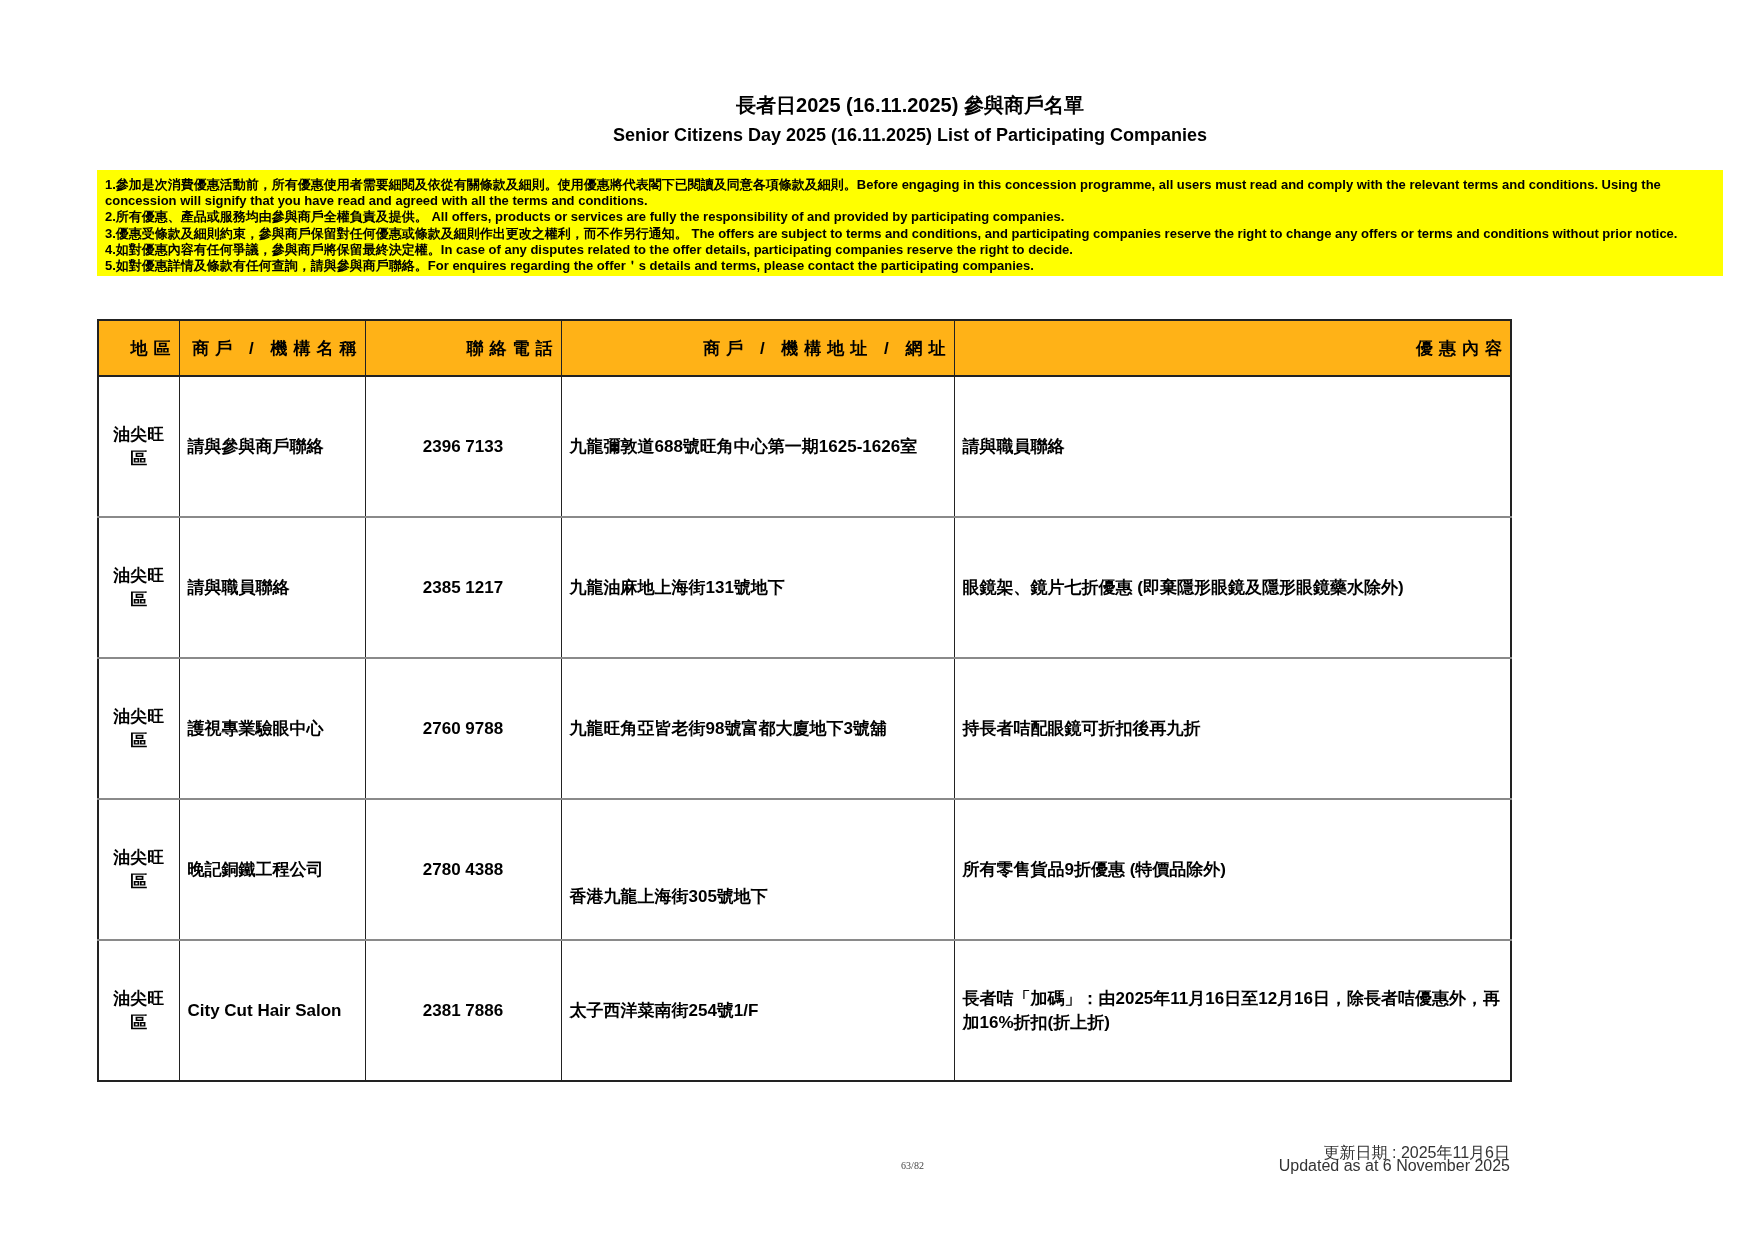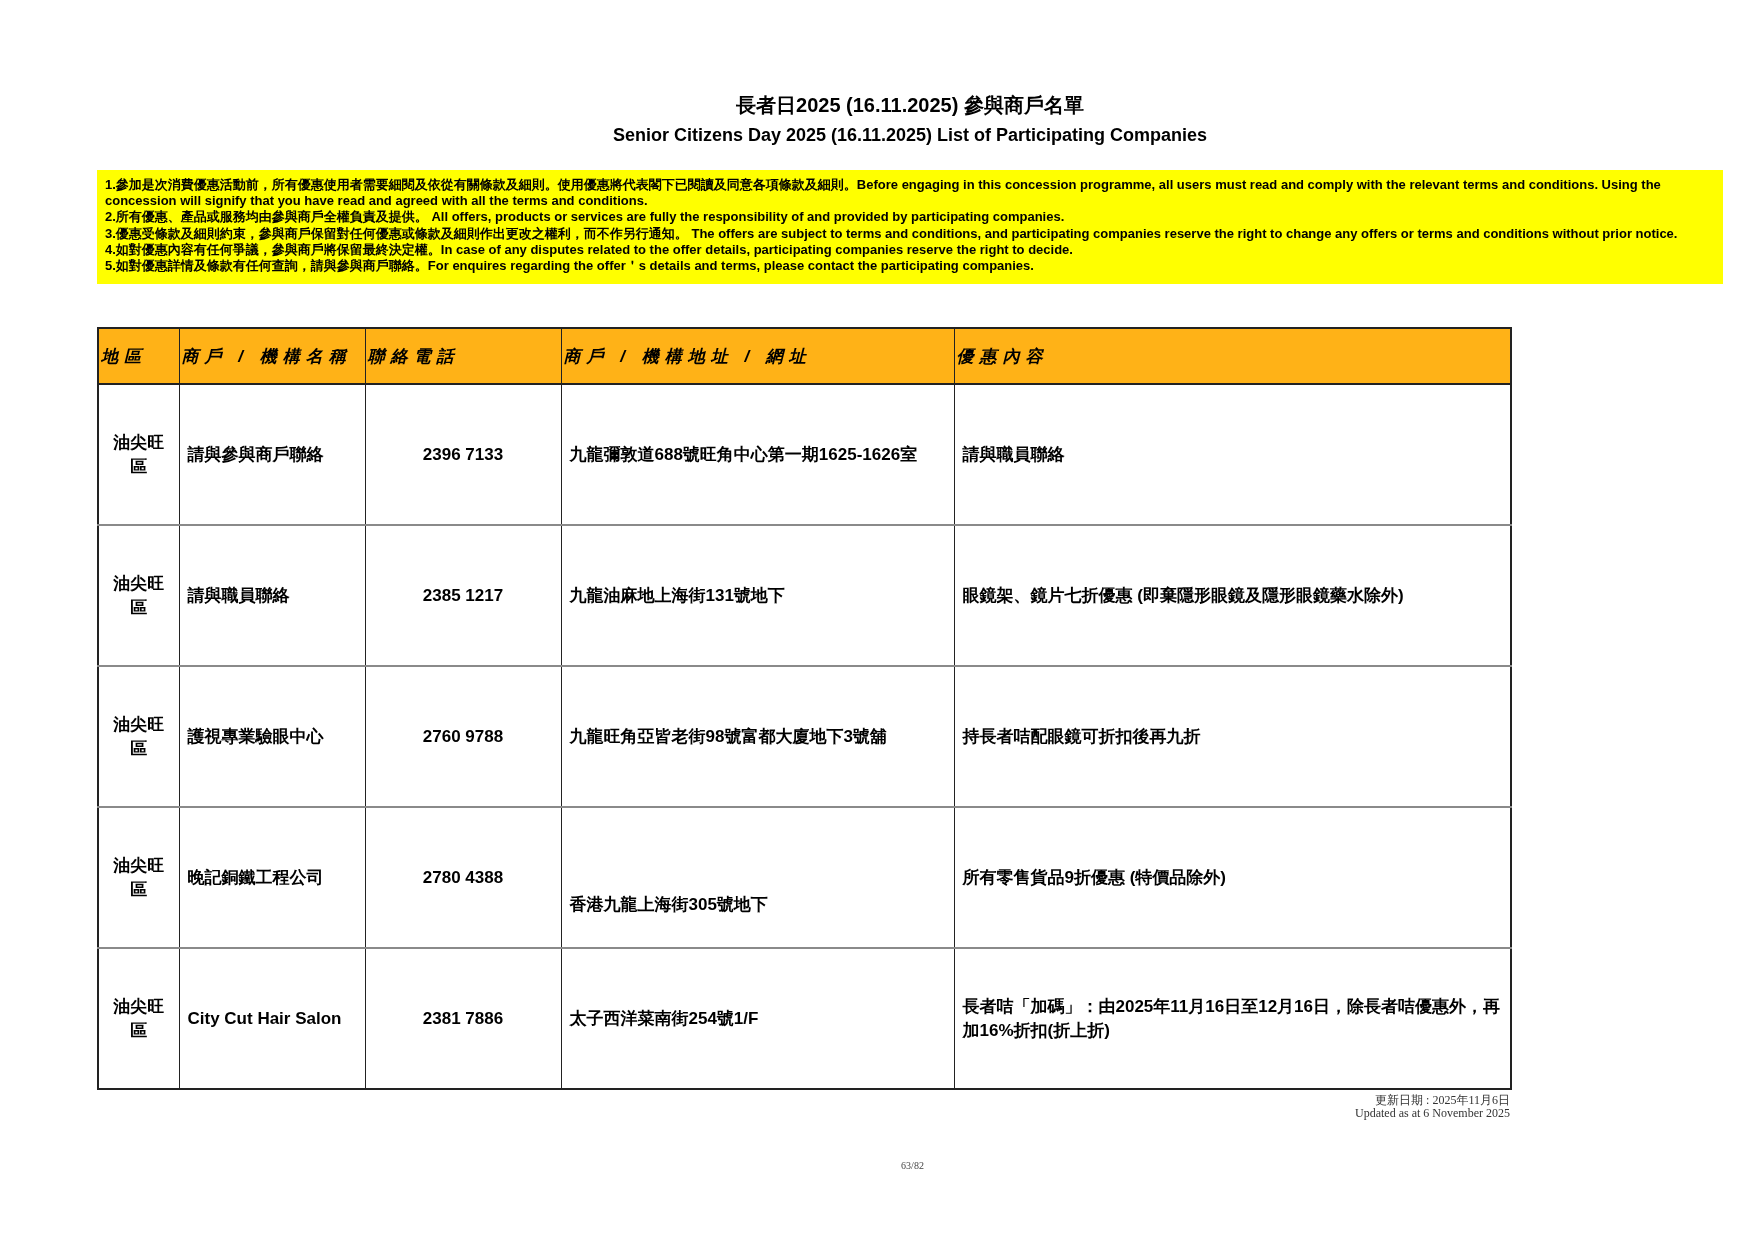--- a/index.html
+++ b/index.html
@@ -31,46 +31,45 @@
   .title-en {
     margin-top: 3px;
     text-align: center;
     font-size: 18px;
     font-weight: bold;
     line-height: 28px;
   }
   .notice {
     margin-top: 21px;
     background: #FFFF00;
-    padding: 7px 8px 10px 8px;
+    padding: 7px 8px 2px 8px;
     font-size: 13px;
     font-weight: bold;
     line-height: 16.2px;
     text-align: left;
   }
   .notice-item { margin: 0; }
   table.companies {
     margin-top: 43px;
     width: 1413px;
     table-layout: fixed;
     border-collapse: collapse;
     border: 2px solid #222222;
   }
   table.companies th {
     background: #FFB217;
     height: 54px;
     font-size: 17px;
     font-weight: bold;
     letter-spacing: 6px;
-    text-align: left;
+    text-align: right;
     vertical-align: middle;
     border: 1px solid #222222;
     border-bottom: 2px solid #222222;
     padding: 0 2px;
-    font-style: italic;
   }
   table.companies tbody tr { height: 141px; }
   table.companies td {
     border-left: 1px solid #222222;
     border-right: 1px solid #222222;
     border-top: 2px solid #8a8a8a;
     font-size: 17px;
     font-weight: bold;
     vertical-align: middle;
     padding: 4px 8px;
@@ -93,24 +92,24 @@
     top: 1160px;
     width: 1413px;
     text-align: center;
     font-family: "Liberation Serif", serif;
     font-size: 10px;
     color: #444444;
   }
   .footer-updated {
     position: absolute;
     right: 245px;
-    top: 1094px;
+    top: 1146px;
     text-align: right;
-    font-family: Liberation Serif, serif;
-    font-size: 12px;
+    font-family: Liberation Sans, sans-serif;
+    font-size: 16px;
     line-height: 13px;
     color: #333333;
   }
 </style>
 </head>
 <body>
 
 <div class="content">
 
   <div class="title-cn">長者日2025 (16.11.2025) 參與商戶名單</div>

